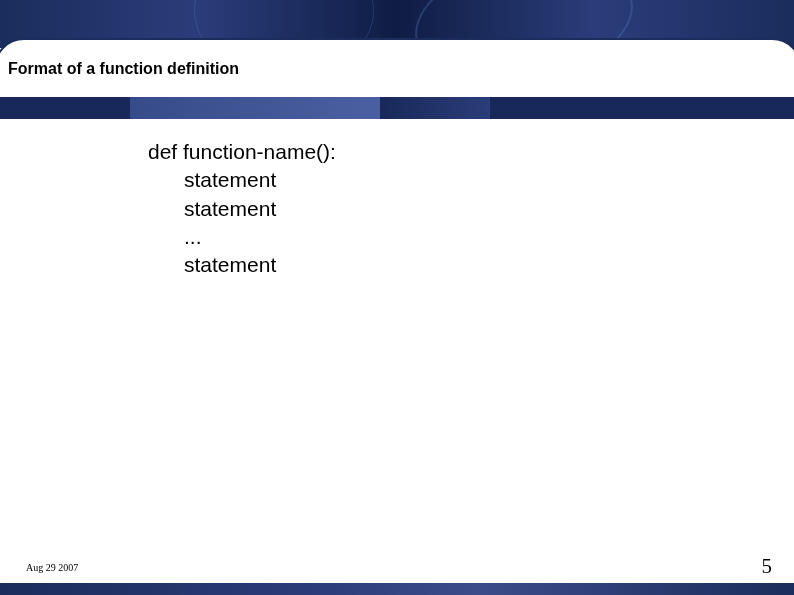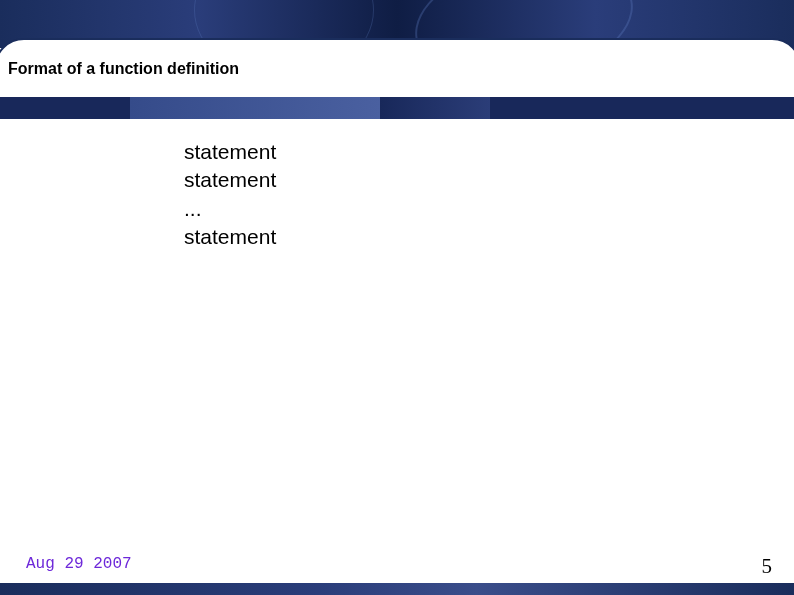--- a/index.html
+++ b/index.html
@@ -102,23 +102,23 @@
     left: 148px;
     font-size: 21px;
     color: #000000;
     line-height: 1.35;
   }
   .indent { padding-left: 36px; }
   .footer-date {
     position: absolute;
     bottom: 22px;
     left: 26px;
-    font-family: Liberation Mono, monospace;
-    font-size: 16px;
-    color: #6d28d9;
+    font-family: Liberation Serif, serif;
+    font-size: 10px;
+    color: #000000;
   }
   .footer-page {
     position: absolute;
     bottom: 16px;
     right: 22px;
     font-family: "Times New Roman", Times, serif;
     font-size: 21px;
     color: #000000;
   }
   .bottom-decoration {
@@ -143,20 +143,21 @@
 <div class="title">Format of a function definition</div>
 
 <div class="title-bar-wrap">
   <div class="bar-left"></div>
   <div class="bar-mid"></div>
   <div class="bar-mid2"></div>
   <div class="bar-right"></div>
 </div>
 
 <div class="content">
+  <div>def function-name():</div>
   <div class="indent">statement</div>
   <div class="indent">statement</div>
   <div class="indent">...</div>
   <div class="indent">statement</div>
 </div>
 
 <div class="footer-date">Aug 29 2007</div>
 <div class="footer-page">5</div>
 
 <div class="bottom-decoration"></div>

